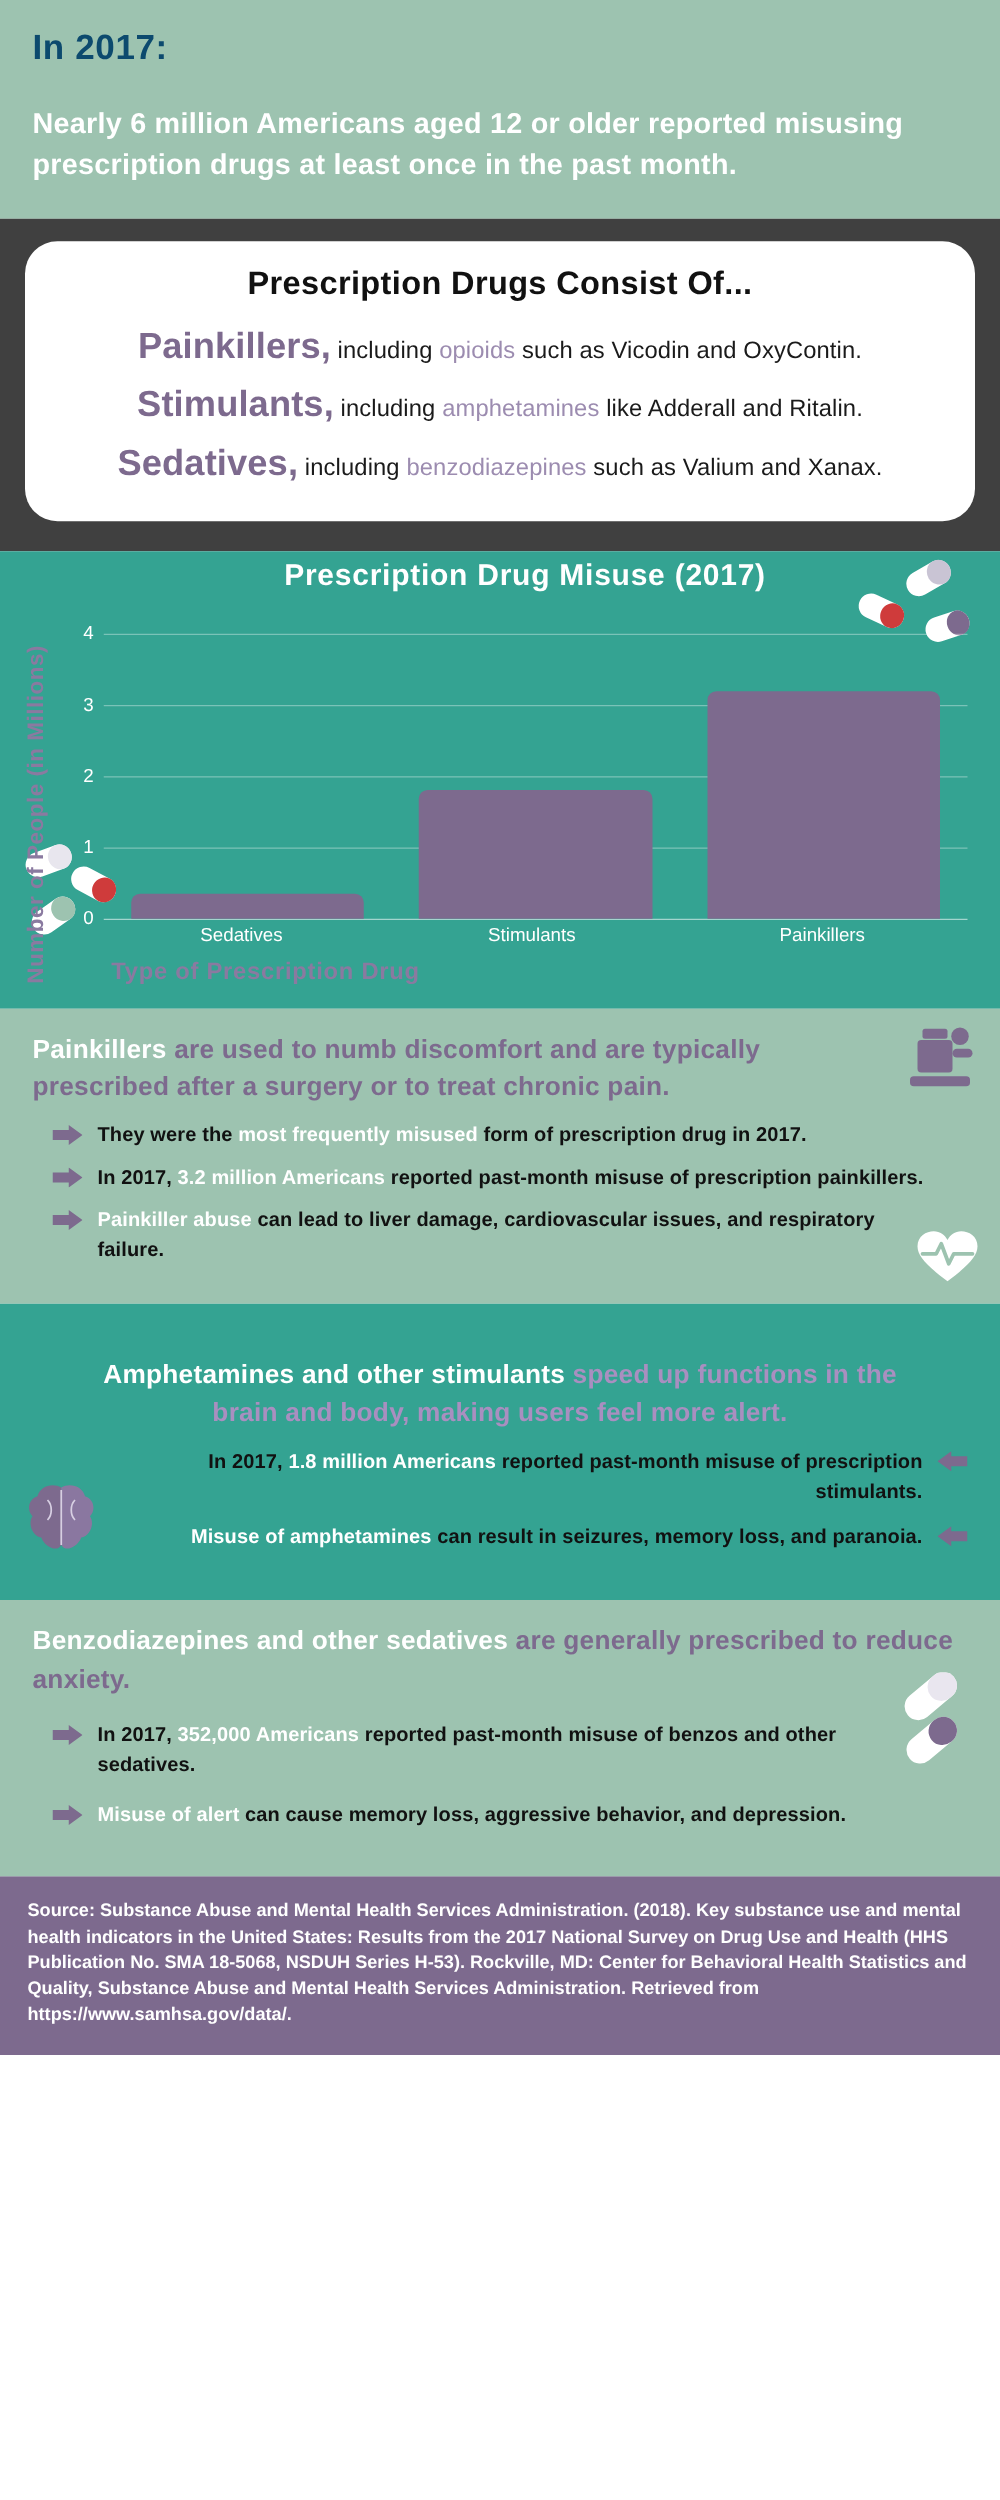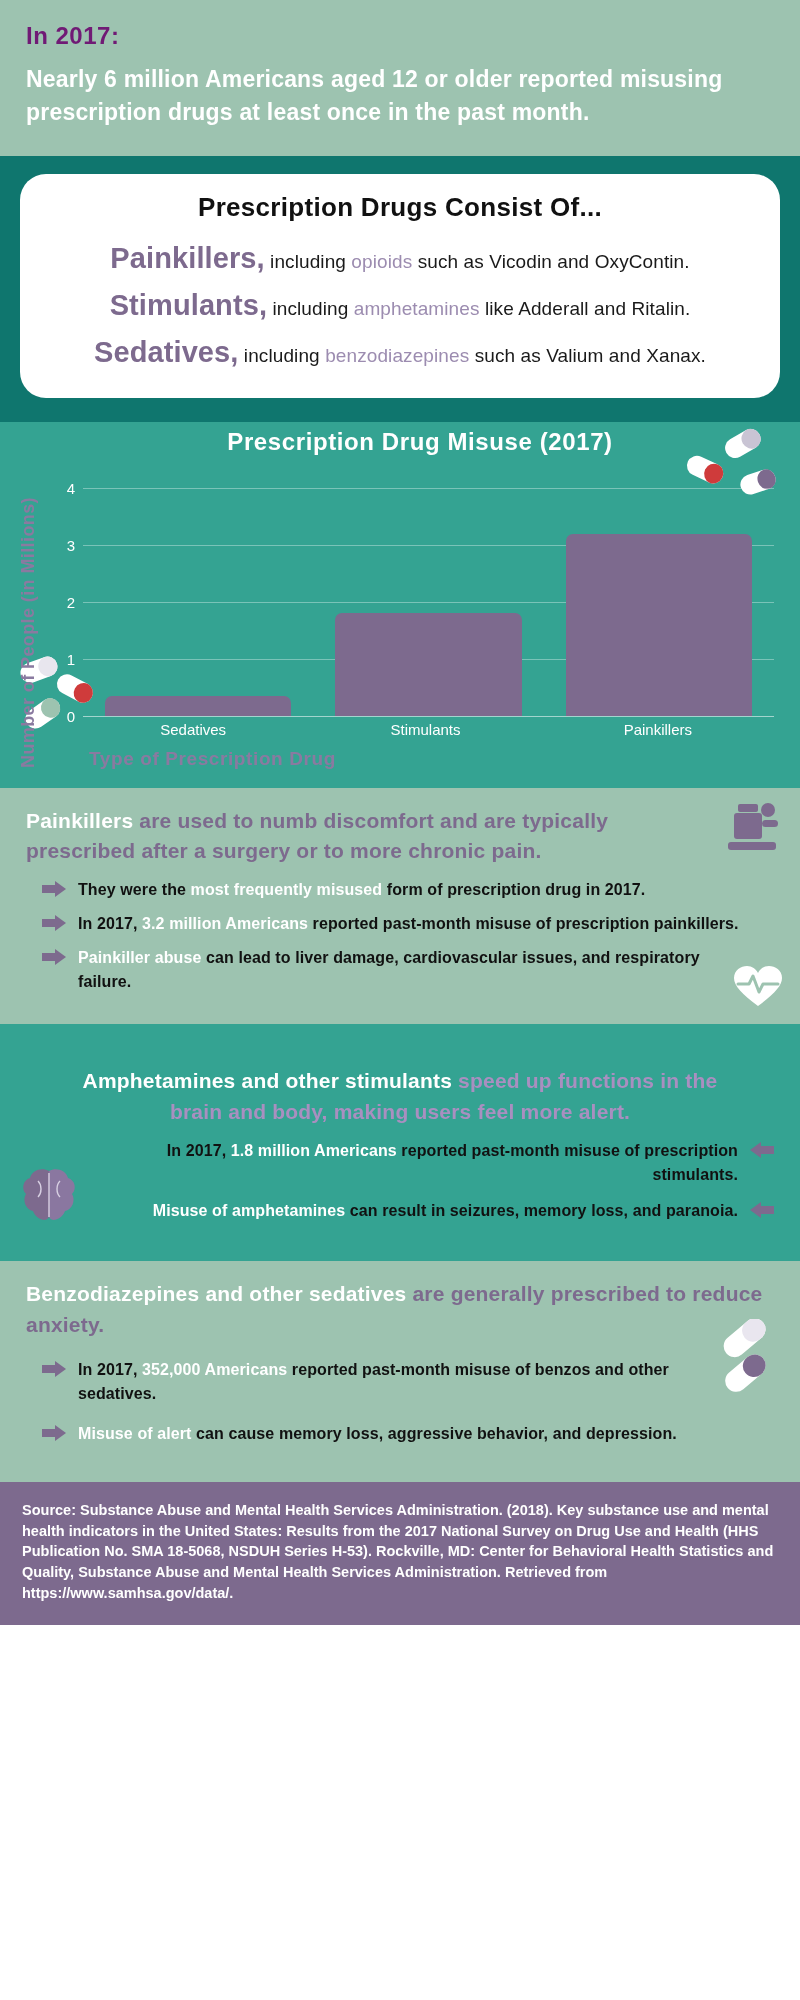--- a/index.html
+++ b/index.html
@@ -50,37 +50,37 @@
     padding:0 30px;
     margin-top:8px;
   }
 
   
   .intro{
     background:#9dc3b0;
     padding:22px 26px 26px 26px;
   }
   .intro-year{
-    color:#701a75;
-    font-size:24px;
+    color:#0c4a6e;
+    font-size:28px;
     font-weight:bold;
     letter-spacing:.5px;
-    margin-bottom:13px;
+    margin-bottom:28px;
   }
   .intro-body{
     color:#ffffff;
     font-size:23px;
     font-weight:bold;
     line-height:1.45;
     letter-spacing:.2px;
   }
 
   
   .card-band{
-    background:#0f766e;
+    background:#404040;
     padding:18px 20px 24px 20px;
   }
   .card{
     background:#ffffff;
     border-radius:26px;
     padding:18px 22px 22px 22px;
     text-align:center;
   }
   .card-title{
     color:#111111;
@@ -372,21 +372,21 @@
       <circle cx="48" cy="10" r="7" fill="#7d6a8e"></circle>
       <rect x="8" y="42" width="48" height="8" rx="3" fill="#7d6a8e"></rect>
       <rect x="42" y="20" width="16" height="7" rx="3.5" fill="#7d6a8e"></rect>
     </svg>
     <svg class="sec-icon" style="bottom:14px;right:16px;" width="52" height="46" viewBox="0 0 52 46">
       <path d="M26 42 C10 30,2 22,2 14 C2 6,9 2,15 2 C20 2,24 5,26 9 C28 5,32 2,37 2 C43 2,50 6,50 14 C50 22,42 30,26 42 Z" fill="#ffffff"></path>
       <path d="M6 20 H17 L21 12 L27 28 L31 20 H46" fill="none" stroke="#9dc3b0" stroke-width="3" stroke-linecap="round" stroke-linejoin="round"></path>
     </svg>
 
     <div class="sec-head" style="padding-right:70px;">
-      <span class="w">Painkillers</span><span> are used to numb discomfort and are typically prescribed after a surgery or to more chronic pain.</span>
+      <span class="w">Painkillers</span><span> are used to numb discomfort and are typically prescribed after a surgery or to treat chronic pain.</span>
     </div>
 
     <ul class="bullets">
       <li class="bullet">
         <svg class="arrow" width="24" height="16" viewBox="0 0 24 16">
           <path d="M0 4 H13 V0 L24 8 L13 16 V12 H0 Z" fill="#7d6a8e"></path>
         </svg>
         <div class="bullet-text"><span>They were the </span><span class="w">most frequently misused</span><span> form of prescription drug in 2017.</span></div>
       </li>
       <li class="bullet">

